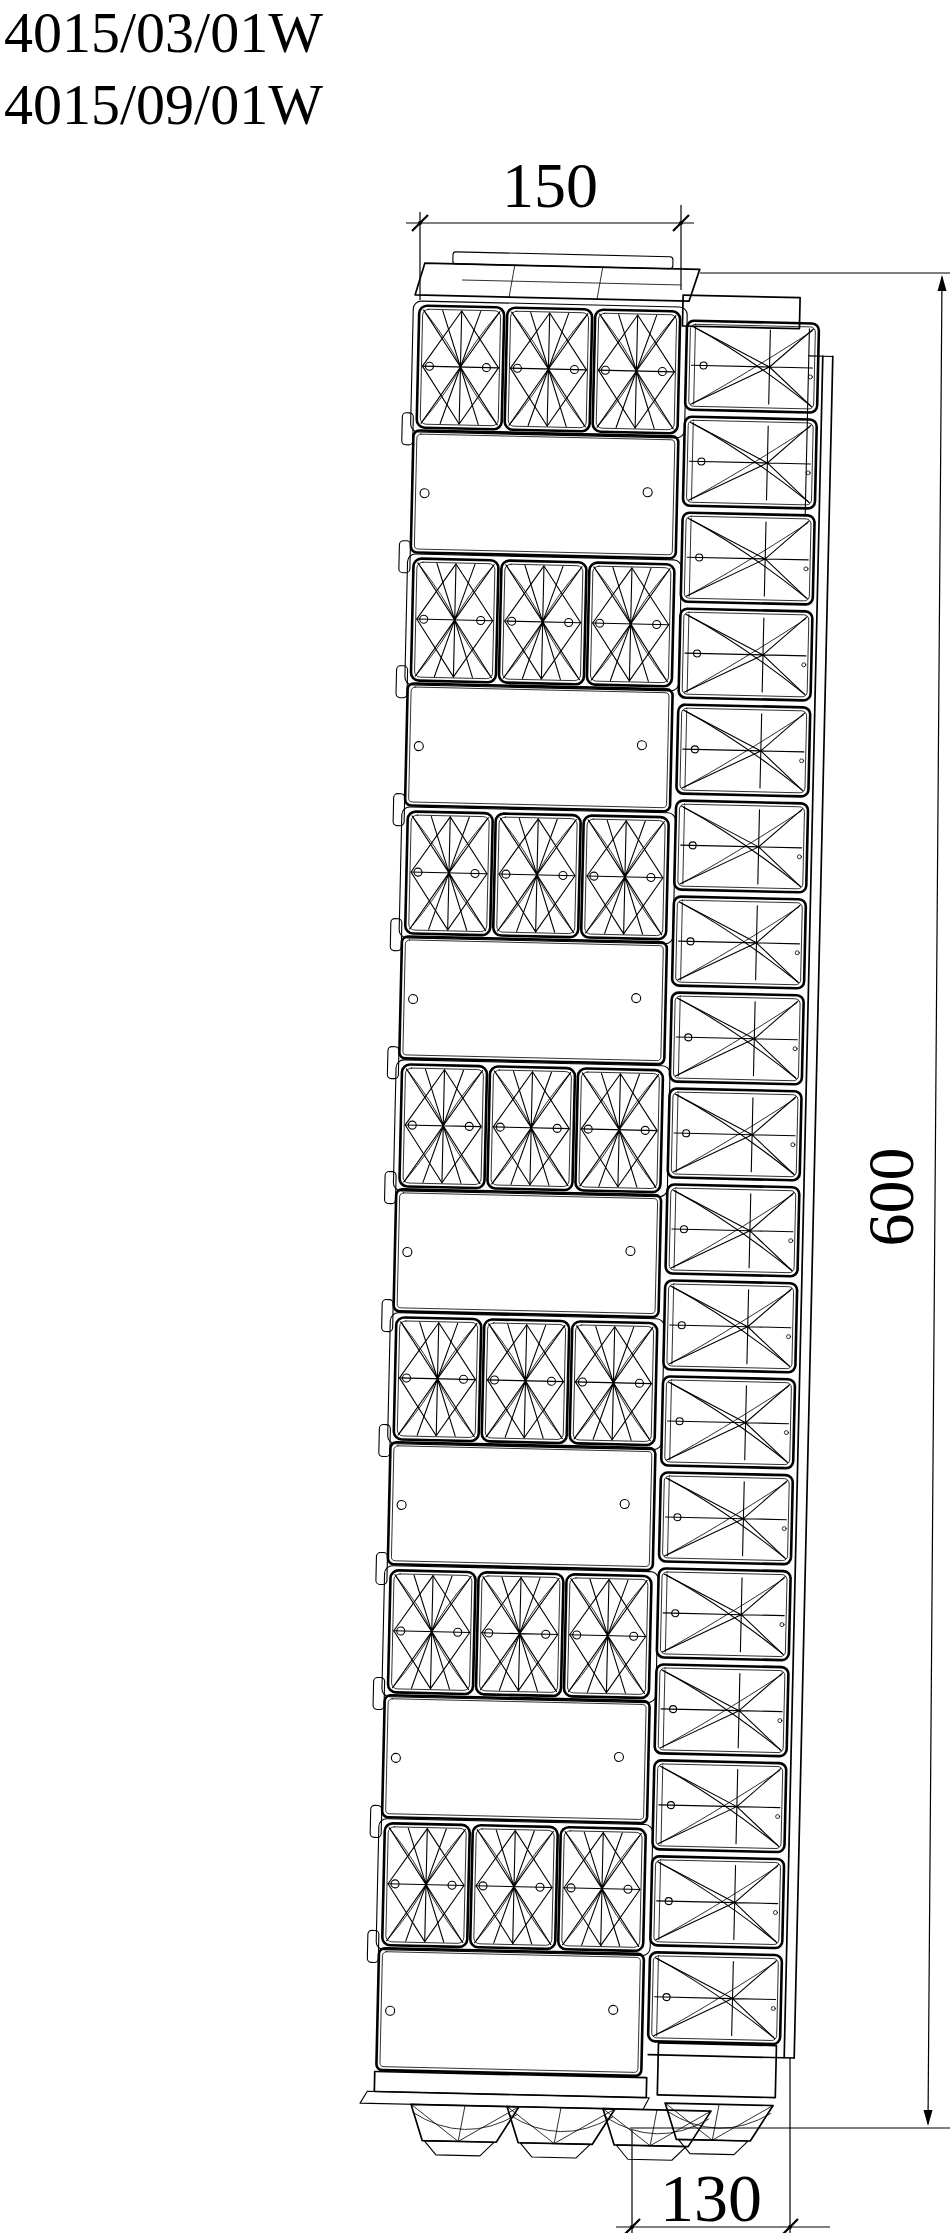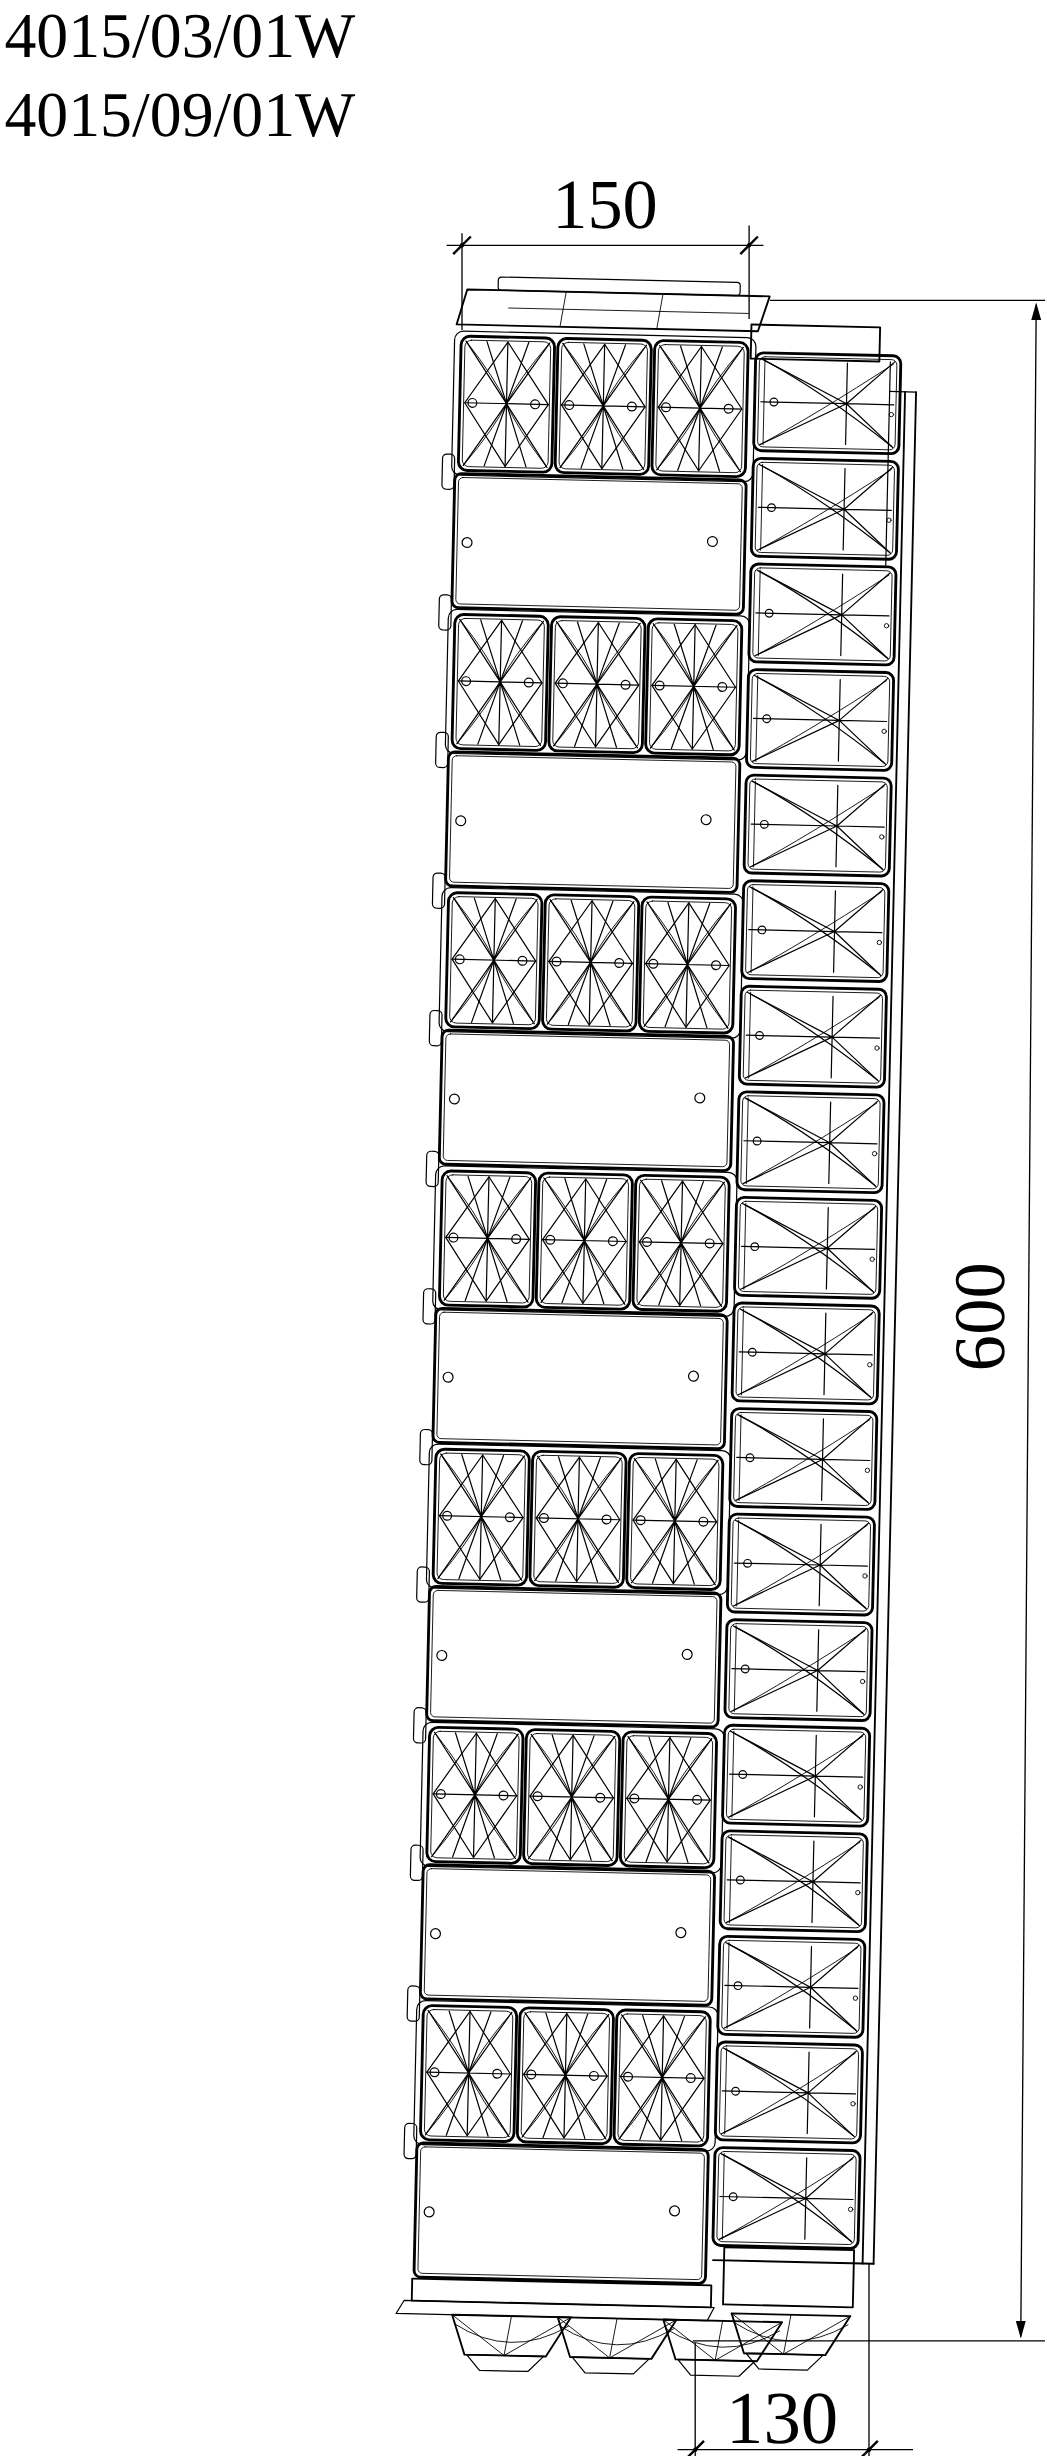--- a/index.html
+++ b/index.html
@@ -1,17 +1,17 @@
 <!DOCTYPE html>
 <html><head>
 <meta charset="utf-8">
 <style>
   html,body{margin:0;padding:0;background:#ffffff;}
   .stage{position:relative;width:952px;height:2233px;background:#ffffff;overflow:hidden;
-         font-family:"Liberation Serif", serif;}
+         font-family:"Liberation Serif", serif;border-radius:23px;}
   svg{display:block}
   .s2 {stroke:#000;fill:none;stroke-width:2.6;stroke-linecap:round;stroke-linejoin:round}
   .s15{stroke:#000;fill:none;stroke-width:1.7;stroke-linecap:round;stroke-linejoin:round}
   .s1 {stroke:#000;fill:none;stroke-width:1.1;stroke-linecap:round;stroke-linejoin:round}
   .s07{stroke:#000;fill:none;stroke-width:0.8;stroke-linecap:round;stroke-linejoin:round}
   .dim{stroke:#000;fill:none;stroke-width:1.2}
   .tick{stroke:#000;stroke-width:2.2}
   .arrow{fill:#000;stroke:none}
   .txt{fill:#000;font-family:"Liberation Serif", serif}
 </style>

